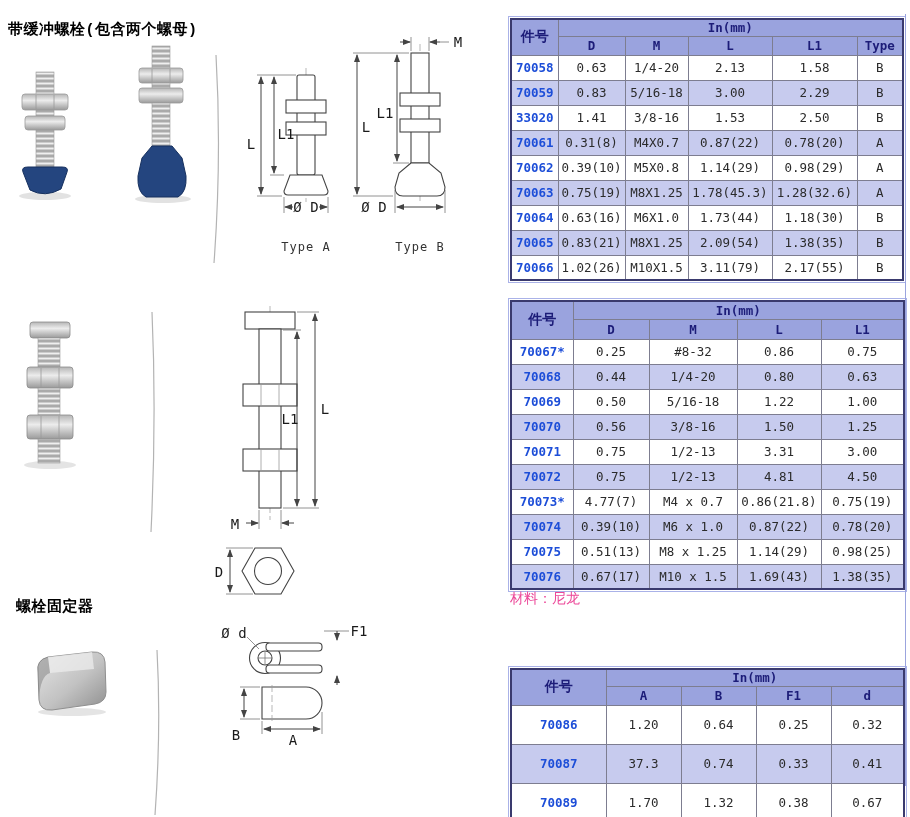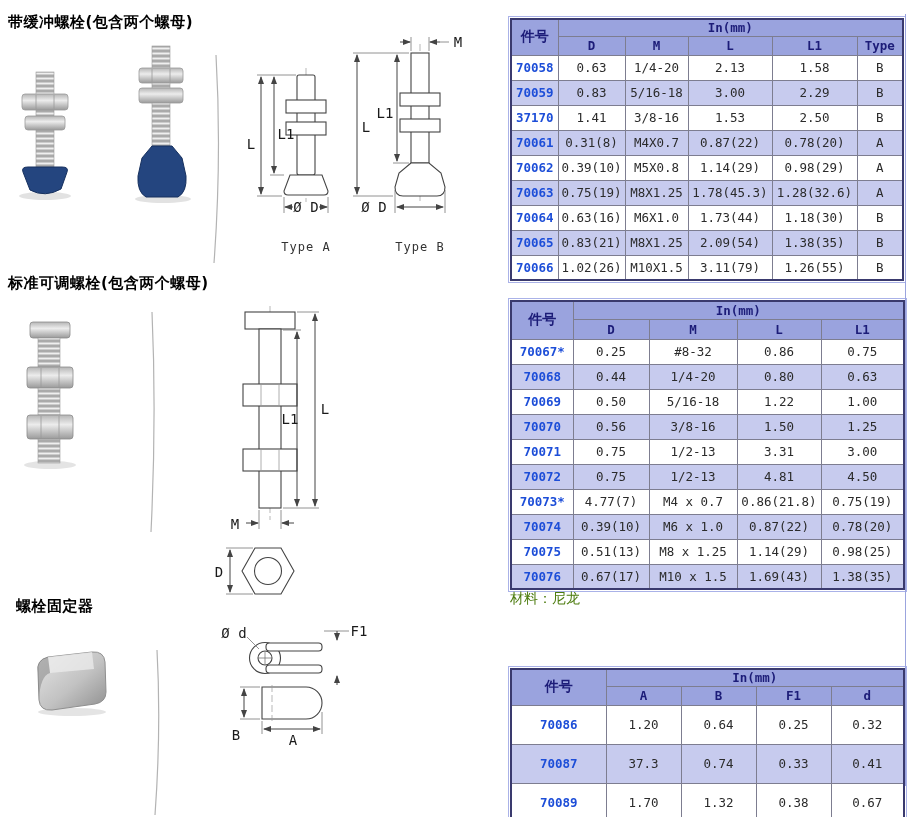--- a/index.html
+++ b/index.html
@@ -1,61 +1,60 @@
 <!DOCTYPE html>
 <html><head>
 <meta charset="utf-8">
 <style>
   html,body{margin:0;padding:0;background:#fff;}
   .page{position:relative;width:910px;height:817px;background:#ffffff;overflow:hidden;
         font-family:"DejaVu Sans",sans-serif;}
   .heading{position:absolute;left:8px;font-size:15px;font-weight:bold;color:#000;
            font-family:"DejaVu Sans",sans-serif;letter-spacing:0.5px;}
-  #h1{top:13px;} #h2{top:274px;} #h3{top:597px;margin-left:8px;}
+  #h1{top:20px;font-family:Liberation Mono, monospace;} #h2{top:274px;} #h3{top:597px;margin-left:8px;}
   .art{position:absolute;left:0;top:0;}
 
   .spec{position:absolute;border-collapse:collapse;table-layout:fixed;background:#fff;
         font-family:"DejaVu Sans Mono",monospace;font-size:12.5px;color:#2b2b2b;
         border:2px solid #3a3a6e;outline:1px solid #aab2e8;outline-offset:1px;}
   .spec th,.spec td{border:1px solid #7d7d90;padding:0;text-align:center;vertical-align:middle;
         overflow:hidden;white-space:nowrap;}
   .spec th{background:#9aa3de;color:#1c1c78;font-weight:bold;}
   .spec th.part-h{font-family:"DejaVu Sans",sans-serif;font-size:14px;}
   .spec td.part{font-weight:bold;color:#1d4ed8;}
   .spec tr.alt td{background:#c7cbee;}
   .spec thead tr:nth-child(1){height:17px;}
   .spec thead tr:nth-child(2){height:19px;}
   .spec tbody tr{height:25px;}
   #t0{left:510px;top:18px;width:392px;}
   #t1{left:510px;top:300px;width:393px;}
   #t1 thead tr:nth-child(1){height:18px;}
   #t1 thead tr:nth-child(2){height:20px;}
   #t2{left:510px;top:668px;width:393px;}
   #t2 tbody tr{height:39px;}
-  .footnote{position:absolute;left:510px;top:590px;font-size:14px;color:#4d7c0f;
+  .footnote{position:absolute;left:510px;top:590px;font-size:14px;color:#ec4899;
             font-family:"DejaVu Sans",sans-serif;}
   .edge-line{position:absolute;left:905px;top:14px;width:1px;height:772px;background:#9ba4de;}
 
   
   .out{fill:#fff;stroke:#444;stroke-width:1.1;}
   .dl{stroke:#444;stroke-width:1;fill:none;}
   .xl{stroke:#777;stroke-width:0.8;fill:none;}
   .cl{stroke:#999;stroke-width:0.7;fill:none;stroke-dasharray:7 3;}
   .lbl{font-family:"DejaVu Sans Mono",monospace;font-size:14px;fill:#1a1a1a;}
   .tlbl{font-family:"DejaVu Sans Mono",monospace;font-size:12px;fill:#333;letter-spacing:1px;}
   .sep{stroke:#b3b3b3;stroke-width:1.2;fill:none;}
   .facet{stroke:#9a9a9a;stroke-width:0.8;}
 </style>
 </head>
 <body>
 
 <div class="page">
 
   <div class="heading" id="h1">带缓冲螺栓(包含两个螺母)</div>
-  <div class="heading" id="h2">标准可调螺栓(包含两个螺母)</div>
   <div class="heading" id="h3">螺栓固定器</div>
 
   <svg class="art" width="505" height="817" viewBox="0 0 505 817">
     <defs>
       <marker id="ae" markerWidth="8" markerHeight="6" refX="7" refY="3" orient="auto">
         <path d="M0,0 L8,3 L0,6 Z" fill="#444"></path>
         </marker>
       <marker id="as" markerWidth="8" markerHeight="6" refX="1" refY="3" orient="auto">
         <path d="M8,0 L0,3 L8,6 Z" fill="#444"></path>
         </marker>
@@ -254,21 +253,21 @@
         </tr>
         <tr class="alt">
           <td class="part">70059</td>
           <td>0.83</td>
           <td>5/16-18</td>
           <td>3.00</td>
           <td>2.29</td>
           <td>B</td>
         </tr>
         <tr>
-          <td class="part">37170</td>
+          <td class="part">33020</td>
           <td>1.41</td>
           <td>3/8-16</td>
           <td>1.53</td>
           <td>2.50</td>
           <td>B</td>
         </tr>
         <tr class="alt">
           <td class="part">70061</td>
           <td>0.31(8)</td>
           <td>M4X0.7</td>
@@ -306,21 +305,21 @@
           <td>M8X1.25</td>
           <td>2.09(54)</td>
           <td>1.38(35)</td>
           <td>B</td>
         </tr>
         <tr>
           <td class="part">70066</td>
           <td>1.02(26)</td>
           <td>M10X1.5</td>
           <td>3.11(79)</td>
-          <td>1.26(55)</td>
+          <td>2.17(55)</td>
           <td>B</td>
         </tr>
       </tbody>
     </table>
 
   <table class="spec" id="t1">
     <colgroup>
         <col style="width:62px">
         <col style="width:76px">
         <col style="width:88px">

